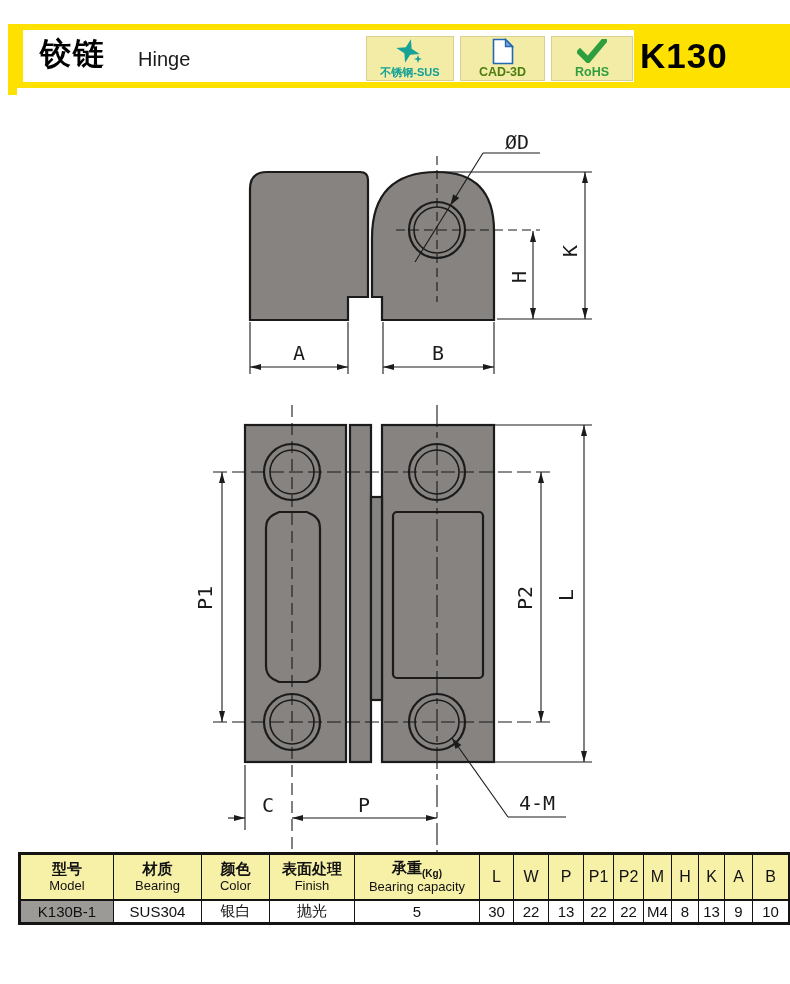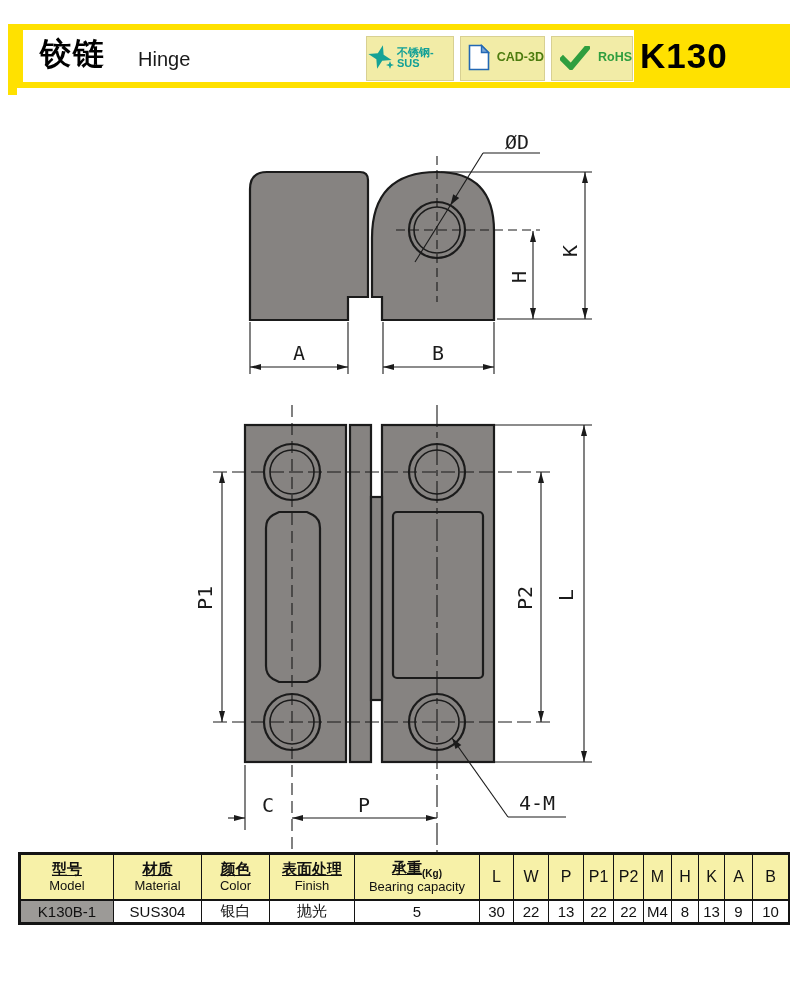--- a/index.html
+++ b/index.html
@@ -6,21 +6,21 @@
   .page{position:relative;width:790px;height:984px;background:#ffffff;overflow:hidden;
         font-family:"Liberation Sans",sans-serif;}
 
   
   .yellow-band{position:absolute;left:8px;top:24px;width:782px;height:64px;background:#ffe100;}
   .left-tab{position:absolute;left:8px;top:88px;width:9px;height:7px;background:#ffe100;}
   .white-box{position:absolute;left:23px;top:30px;width:611px;height:52px;background:#ffffff;}
   .title-cn{position:absolute;left:40px;top:33px;font-size:31px;font-weight:bold;color:#000;letter-spacing:2px;}
   .title-en{position:absolute;left:138px;top:48px;font-size:20px;color:#1a1a1a;}
   .badge{position:absolute;top:36px;height:45px;background:#f2eca7;border:1px solid #d8d092;
-         box-sizing:border-box;display:flex;flex-direction:row;align-items:center;justify-content:flex-end;
+         box-sizing:border-box;display:flex;flex-direction:column;align-items:center;justify-content:flex-end;
          padding-bottom:2px;}
   .badge .bicon{flex:1;display:flex;align-items:center;justify-content:center;}
   .badge-sus{left:366px;width:88px;}
   .badge-cad{left:460px;width:85px;}
   .badge-rohs{left:551px;width:82px;}
   .blabel{font-weight:bold;line-height:1;}
   .badge-sus .blabel{font-size:11px;color:#12a097;}
   .badge-cad .blabel{font-size:12.5px;color:#4d7c0f;}
   .badge-rohs .blabel{font-size:12.5px;color:#2f9e3f;}
   .model-code{position:absolute;left:640px;top:36px;width:148px;
@@ -36,21 +36,21 @@
   text.dimlab{font-family:"DejaVu Sans Mono",monospace;font-size:20px;fill:#1b1b1b;}
 
   
   table.spec{position:absolute;left:18px;top:852px;width:770px;border-collapse:collapse;
              table-layout:fixed;border:3px solid #141414;}
   table.spec th,table.spec td{border:1.5px solid #141414;text-align:center;vertical-align:middle;
              padding:0;overflow:hidden;color:#111;}
   table.spec thead th{background:#f7f1a8;height:44px;border-bottom:2.5px solid #141414;}
   table.spec tbody td{background:#ffffff;height:21px;font-size:15px;}
   table.spec tbody td.model-col{background:#9c9a97;}
-  .hcn{display:block;font-size:15px;font-weight:bold;line-height:1.25;text-decoration:underline;}
+  .hcn{display:block;font-size:15px;font-weight:bold;line-height:1.25;}
   .hen{display:block;font-size:13px;font-weight:normal;line-height:1.15;}
   .kg{font-size:10px;font-weight:bold;vertical-align:sub;}
   .hdim{font-size:16px;font-weight:normal;}
 </style>
 </head>
 <body>
 
 <div class="page">
 
   <div>
@@ -211,21 +211,21 @@
         <col style="width:37px">
     </colgroup>
     <thead>
       <tr>
         <th>
           <span class="hcn">型号</span>
             <span class="hen">Model</span>
         </th>
         <th>
           <span class="hcn">材质</span>
-            <span class="hen">Material</span>
+            <span class="hen">Bearing</span>
         </th>
         <th>
           <span class="hcn">颜色</span>
             <span class="hen">Color</span>
         </th>
         <th>
           <span class="hcn">表面处理</span>
             <span class="hen">Finish</span>
         </th>
         <th>

